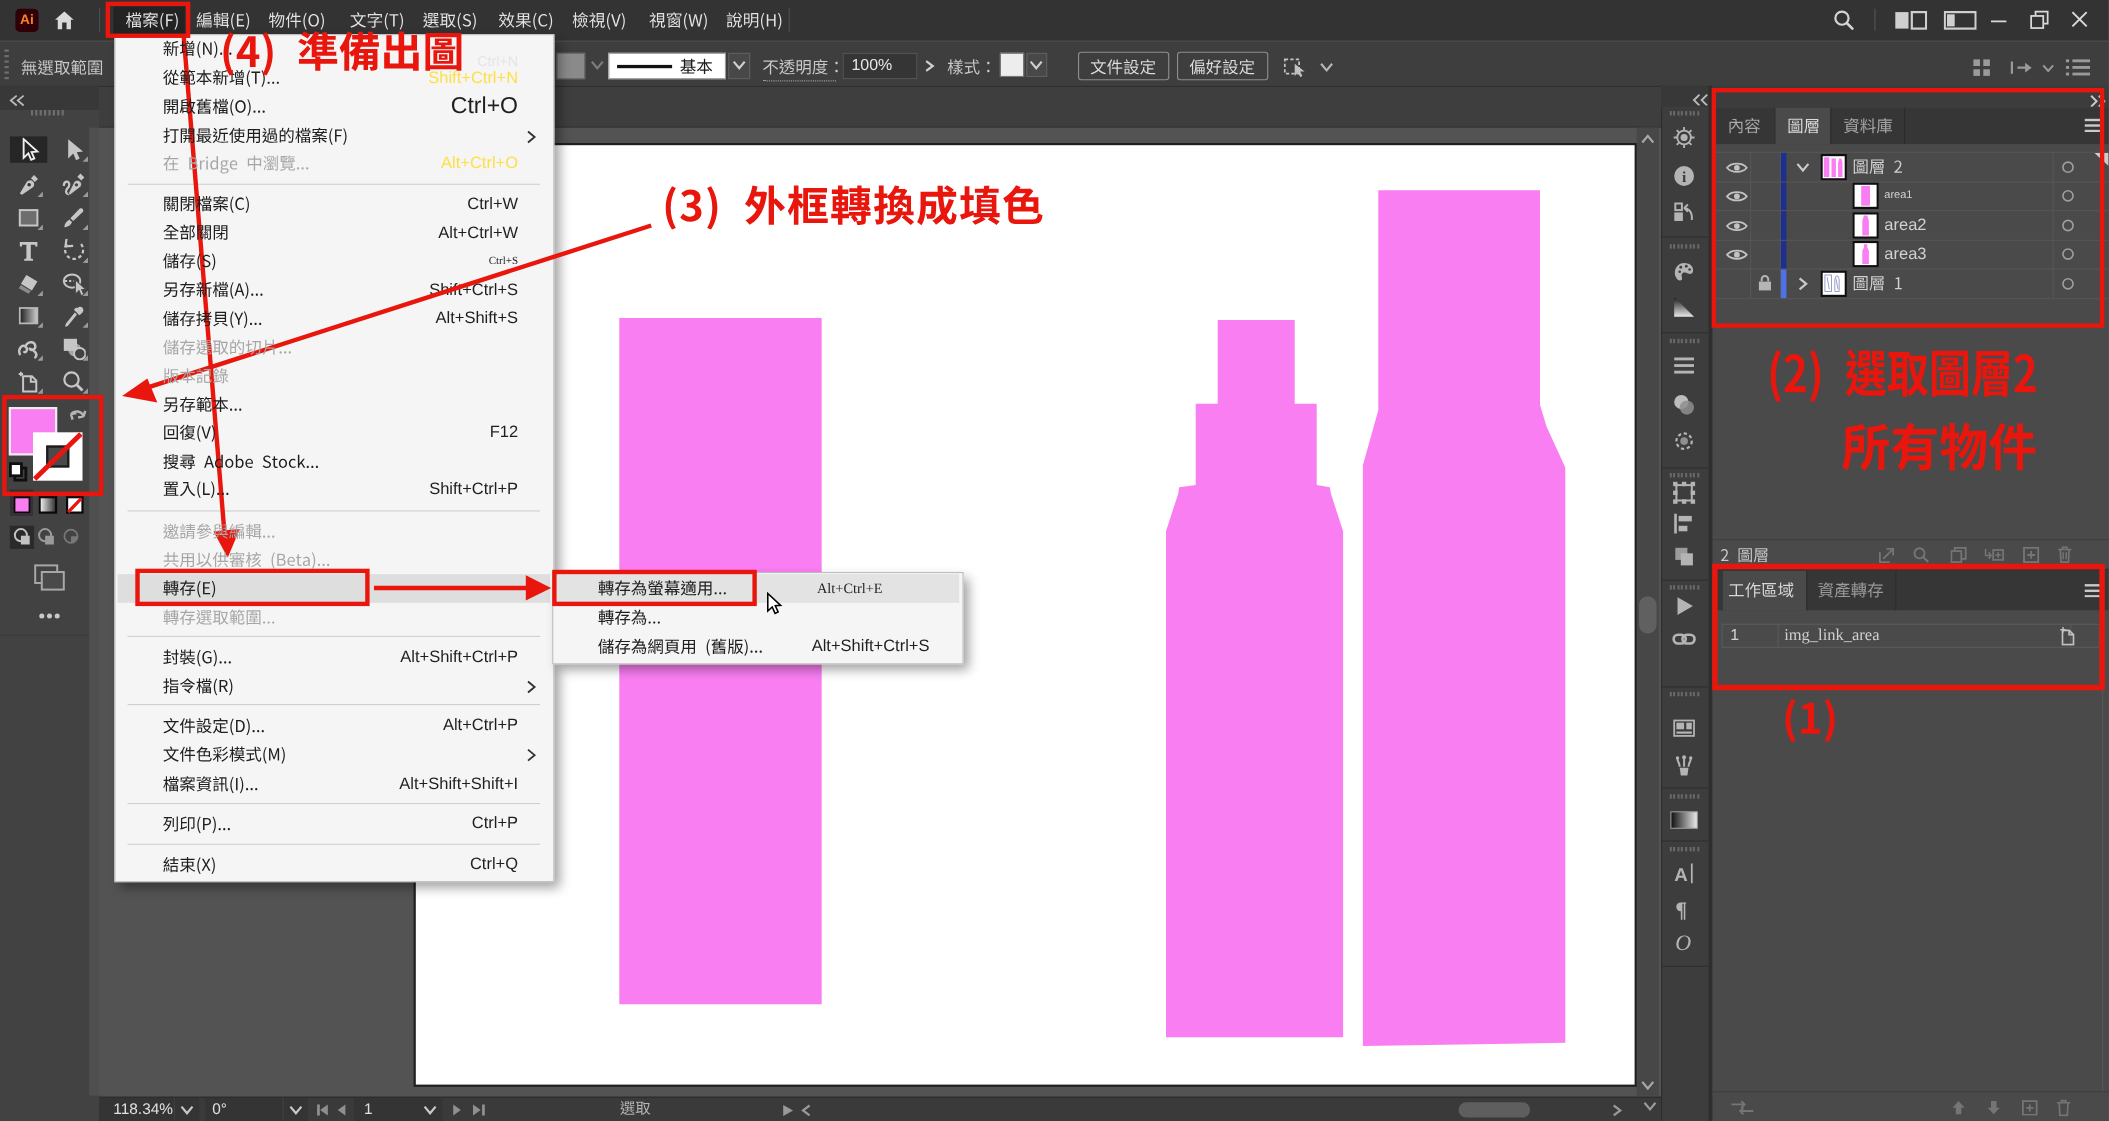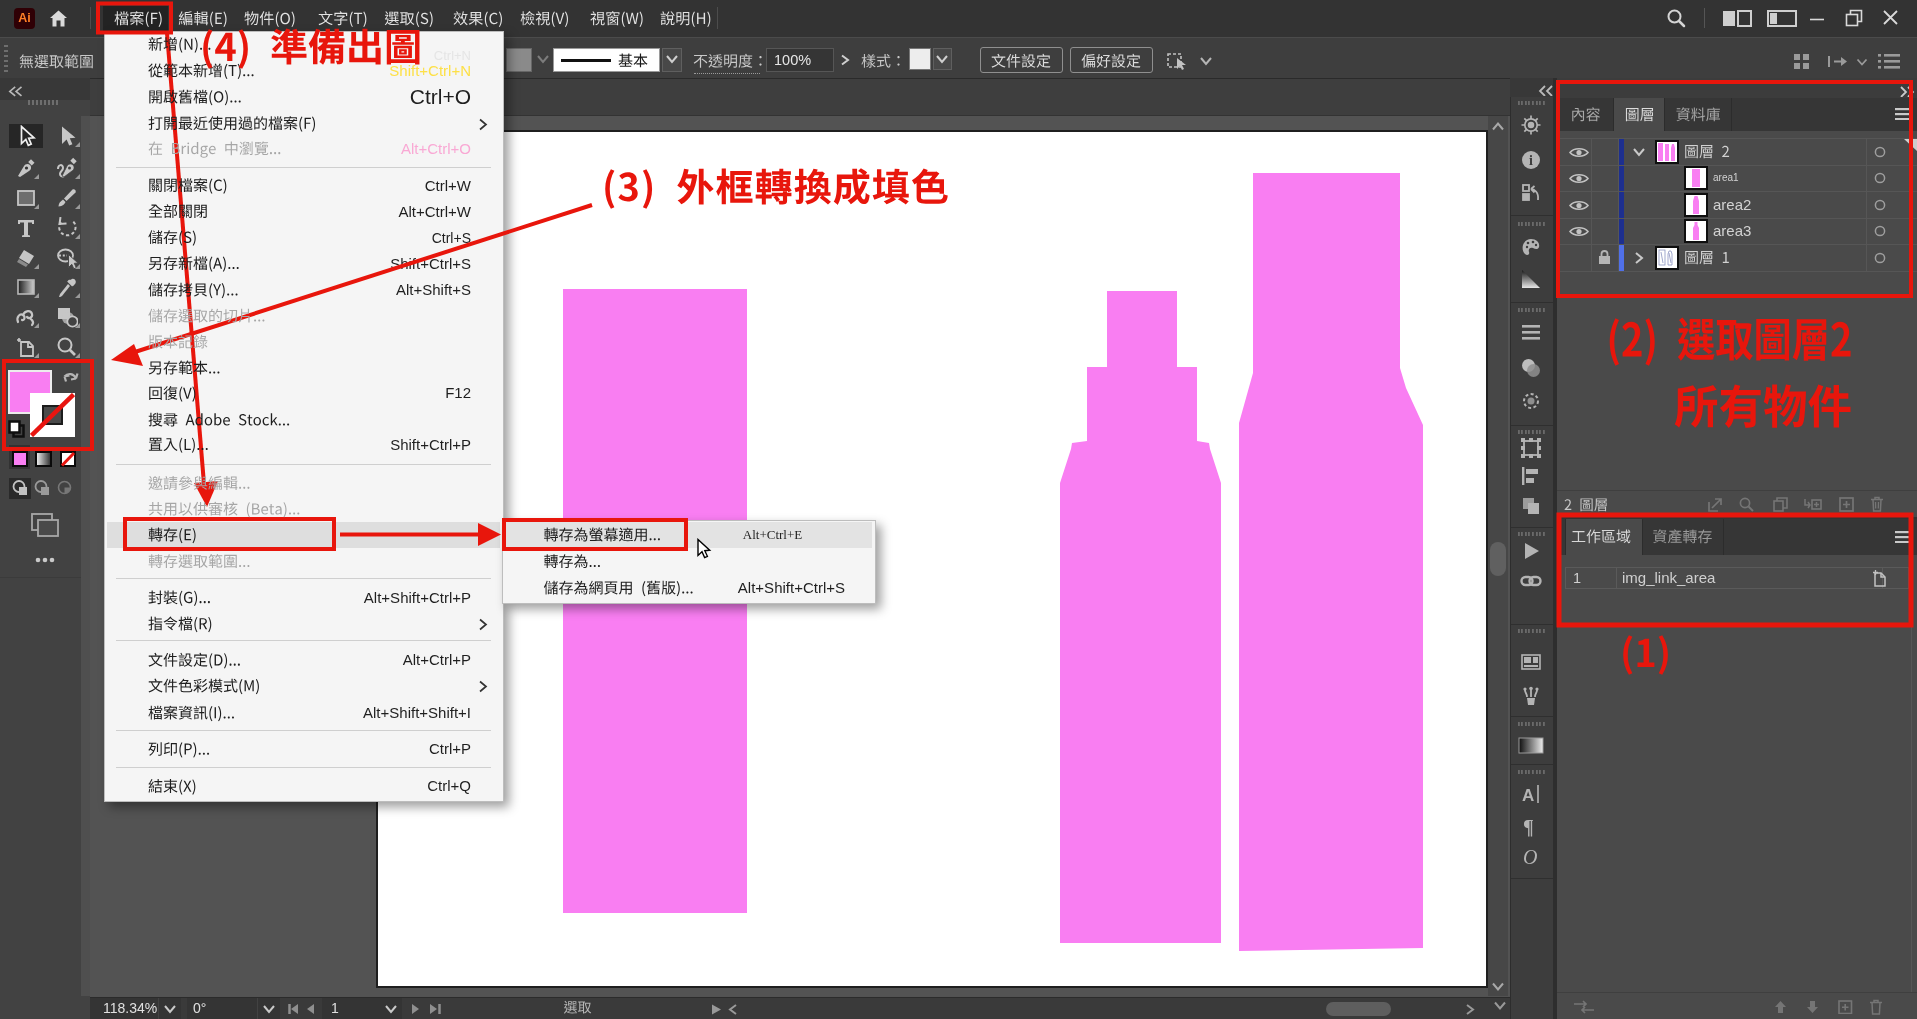--- a/index.html
+++ b/index.html
@@ -741,21 +741,21 @@
         <rect x="0" y="1" width="15" height="2.2"></rect>
         <rect x="0" y="6" width="15" height="2.2"></rect>
         <rect x="0" y="11" width="15" height="2.2"></rect>
       </g>
     </svg>
     <div style="position:absolute;left:1557px;top:555px;width:360px;height:441px;background:#4a4a4a"></div>
     <div style="position:absolute;left:1565px;top:567px;width:344px;height:22px;border:1px solid #5a5a5a;box-sizing:border-box"></div>
     <div style="position:absolute;left:1615.5px;top:567px;width:1px;height:22px;background:#5a5a5a"></div>
     <div style="position:absolute;left:1882px;top:567px;width:1px;height:22px;background:#5a5a5a"></div>
     <div style="position:absolute;left:1573px;top:569px;width:30px;height:18px;color:#d0d0d0;font-size:14.5px;line-height:18px;font-family:'Liberation Sans',sans-serif">1</div>
-    <div style="position:absolute;left:1622px;top:569px;width:120px;height:18px;color:#d0d0d0;font-size:15px;line-height:18px;font-family:Liberation Sans, sans-serif">img_link_area</div>
+    <div style="position:absolute;left:1622px;top:569px;width:120px;height:18px;color:#d0d0d0;font-size:15px;line-height:18px;font-family:Liberation Serif, serif">img_link_area</div>
     <svg style="position:absolute;left:1871px;top:569px;" width="17" height="18" viewBox="0 0 17 18">
       <path d="M4 4 L10 4 L14 8 L14 17 L4 17 Z" fill="none" stroke="#c2c2c2" stroke-width="1.5"></path>
       <path d="M10 4 L10 8 L14 8" fill="none" stroke="#c2c2c2" stroke-width="1.5"></path>
       <path d="M2 3.5 L7 3.5 M4.5 1 L4.5 6" stroke="#c2c2c2" stroke-width="1.3"></path>
     </svg>
     <div style="position:absolute;left:1557px;top:992px;width:360px;height:1px;background:#3f3f3f"></div>
     <div style="position:absolute;left:1911px;top:556px;width:1px;height:436px;background:#565656"></div>
     <svg style="position:absolute;left:1572px;top:999px;" width="24" height="16" viewBox="0 0 24 16">
       <path d="M2 5 L14 5 M11 2 L14 5 L11 8" fill="none" stroke="#757575" stroke-width="1.7"></path>
       <path d="M22 11 L10 11 M13 8 L10 11 L13 14" fill="none" stroke="#757575" stroke-width="1.7"></path>
@@ -780,24 +780,24 @@
     <div style="position:absolute;left:116px;top:578.3px;width:375px;height:1px;background:#cfcfcf"></div>
     <div style="position:absolute;left:116px;top:640.4px;width:375px;height:1px;background:#cfcfcf"></div>
     <div style="position:absolute;left:116px;top:730.3px;width:375px;height:1px;background:#cfcfcf"></div>
     <div style="position:absolute;left:116px;top:767px;width:375px;height:1px;background:#cfcfcf"></div>
     <div style="position:absolute;left:300px;top:46px;width:171px;height:20px;color:#e5e5e5;font-size:13px;line-height:20px;text-align:right;font-family:'Liberation Sans',sans-serif">Ctrl+N</div>
     <div style="position:absolute;left:300px;top:60.8px;width:171px;height:20px;color:#fde047;font-size:15px;line-height:20px;text-align:right;font-family:'Liberation Sans',sans-serif">Shift+Ctrl+N</div>
     <div style="position:absolute;left:300px;top:87px;width:171px;height:20px;color:#1f1f1f;font-size:21px;line-height:20px;text-align:right;font-family:'Liberation Sans',sans-serif">Ctrl+O</div>
     <svg style="position:absolute;left:478px;top:117.5px;" width="10" height="13" viewBox="0 0 10 13">
       <path d="M2 1.5 L8 6.5 L2 11.5" fill="none" stroke="#333" stroke-width="1.7"></path>
     </svg>
-    <div style="position:absolute;left:300px;top:138.7px;width:171px;height:20px;color:#f9a8d4;font-size:15px;line-height:20px;text-align:right;font-family:'Liberation Sans',sans-serif">Alt+Ctrl+O</div>
+    <div style="position:absolute;left:300px;top:138.7px;width:171px;height:20px;color:#fde047;font-size:15px;line-height:20px;text-align:right;font-family:'Liberation Sans',sans-serif">Alt+Ctrl+O</div>
     <div style="position:absolute;left:300px;top:175.5px;width:171px;height:20px;color:#1f1f1f;font-size:15px;line-height:20px;text-align:right;font-family:'Liberation Sans',sans-serif">Ctrl+W</div>
     <div style="position:absolute;left:300px;top:201.5px;width:171px;height:20px;color:#1f1f1f;font-size:15px;line-height:20px;text-align:right;font-family:'Liberation Sans',sans-serif">Alt+Ctrl+W</div>
-    <div style="position:absolute;left:300px;top:227.5px;width:171px;height:20px;color:#1f1f1f;font-size:14px;line-height:20px;text-align:right;font-family:Liberation Sans, sans-serif">Ctrl+S</div>
+    <div style="position:absolute;left:300px;top:227.5px;width:171px;height:20px;color:#1f1f1f;font-size:10px;line-height:20px;text-align:right;font-family:Liberation Serif, serif">Ctrl+S</div>
     <div style="position:absolute;left:300px;top:253.5px;width:171px;height:20px;color:#1f1f1f;font-size:15px;line-height:20px;text-align:right;font-family:'Liberation Sans',sans-serif">Shift+Ctrl+S</div>
     <div style="position:absolute;left:300px;top:280px;width:171px;height:20px;color:#1f1f1f;font-size:15px;line-height:20px;text-align:right;font-family:'Liberation Sans',sans-serif">Alt+Shift+S</div>
     <div style="position:absolute;left:300px;top:383.4px;width:171px;height:20px;color:#1f1f1f;font-size:15px;line-height:20px;text-align:right;font-family:'Liberation Sans',sans-serif">F12</div>
     <div style="position:absolute;left:300px;top:434.6px;width:171px;height:20px;color:#1f1f1f;font-size:15px;line-height:20px;text-align:right;font-family:'Liberation Sans',sans-serif">Shift+Ctrl+P</div>
     <div style="position:absolute;left:300px;top:587.7px;width:171px;height:20px;color:#1f1f1f;font-size:15px;line-height:20px;text-align:right;font-family:'Liberation Sans',sans-serif">Alt+Shift+Ctrl+P</div>
     <svg style="position:absolute;left:478px;top:617.9px;" width="10" height="13" viewBox="0 0 10 13">
       <path d="M2 1.5 L8 6.5 L2 11.5" fill="none" stroke="#333" stroke-width="1.7"></path>
     </svg>
     <div style="position:absolute;left:300px;top:650.2px;width:171px;height:20px;color:#1f1f1f;font-size:15px;line-height:20px;text-align:right;font-family:'Liberation Sans',sans-serif">Alt+Ctrl+P</div>
     <svg style="position:absolute;left:478px;top:680px;" width="10" height="13" viewBox="0 0 10 13">

